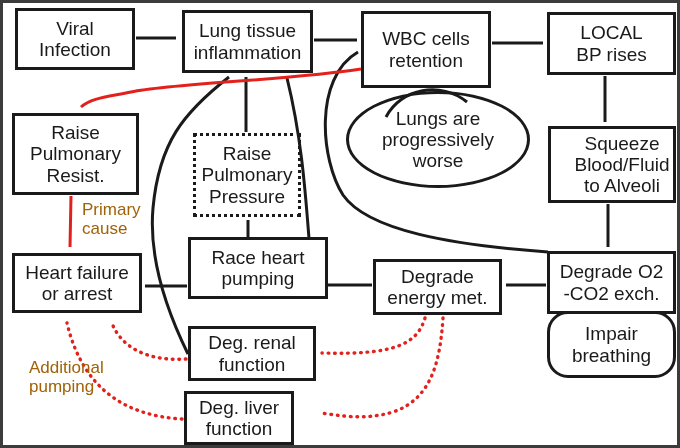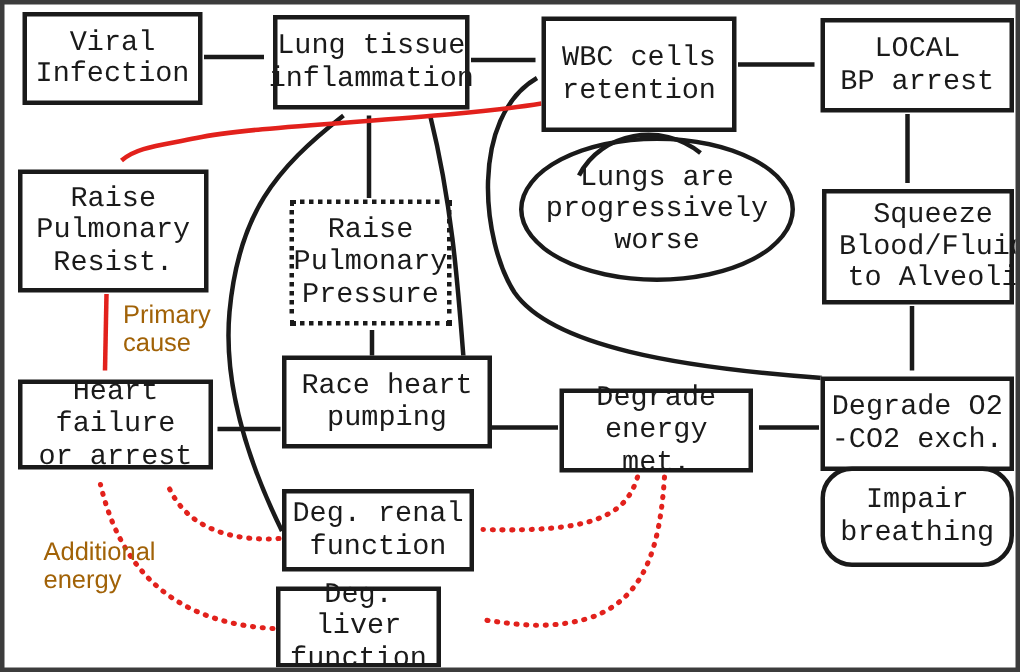--- a/index.html
+++ b/index.html
@@ -28,21 +28,20 @@
   .node{
     position:absolute;
     box-sizing:border-box;
     border:3px solid var(--ink);
     background:var(--paper);
     display:flex;align-items:center;justify-content:center;
     text-align:center;
     font-size:19px;line-height:1.12;color:var(--ink);
     white-space:pre-line;
     z-index:2;
-    font-family:Liberation Mono, monospace;
   }
   .node.dotted{border-style:dotted;background:transparent;}
   .node.ellipse{border-radius:50%;background:transparent;z-index:1;}
   .floating-label{
     position:absolute;
     font-size:17px;line-height:1.12;color:#a16207;
     white-space:pre-line;
     z-index:3;
   }
 </style>
@@ -88,21 +87,21 @@
   <div class="node" style="left:12px;top:5px;width:120px;height:62px;">Viral
 Infection</div>
 
   <div class="node" style="left:179px;top:7px;width:131px;height:63px;">Lung tissue
 inflammation</div>
 
   <div class="node" style="left:358px;top:8px;width:130px;height:77px;">WBC cells
 retention</div>
 
   <div class="node" style="left:544px;top:9px;width:129px;height:63px;">LOCAL
-BP arrest</div>
+BP rises</div>
 
   <div class="node" style="left:9px;top:110px;width:127px;height:82px;">Raise
 Pulmonary
 Resist.</div>
 
   <div class="node dotted" style="left:190px;top:130px;width:108px;height:84px;">Raise
 Pulmonary
 Pressure</div>
 
   <div class="node ellipse" style="left:343px;top:88px;width:184px;height:97px;">Lungs are
@@ -131,15 +130,15 @@
   <div class="node" style="left:185px;top:323px;width:128px;height:55px;">Deg. renal
 function</div>
 
   <div class="node" style="left:181px;top:388px;width:110px;height:54px;">Deg. liver
 function</div>
 
   <div class="floating-label" style="left:79px;top:197px;">Primary
 cause</div>
 
   <div class="floating-label" style="left:26px;top:355px;">Additional
-energy</div>
+pumping</div>
 
 </div>
 
 </body></html>

